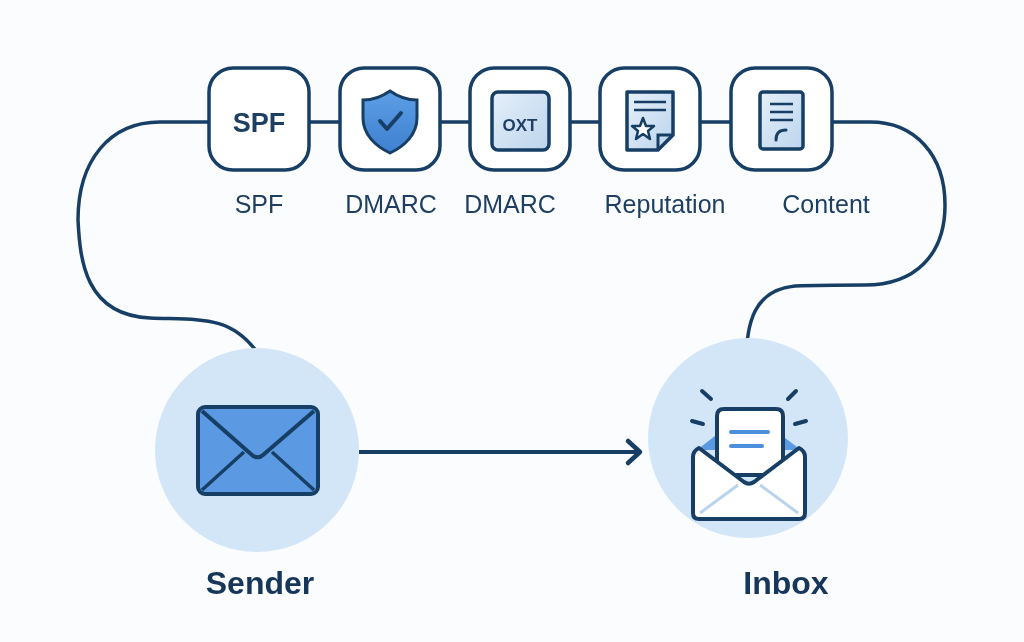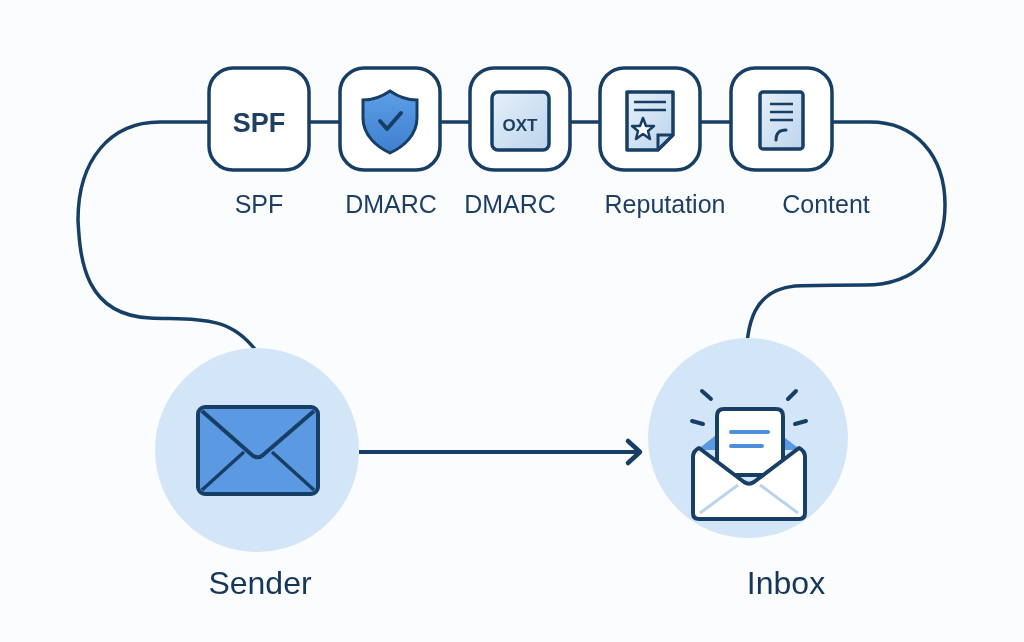--- a/index.html
+++ b/index.html
@@ -1,20 +1,20 @@
 <!DOCTYPE html>
 <html><head>
 <meta charset="utf-8">
 <style>
   html,body{margin:0;padding:0;background:#fbfcfd;}
   body{width:1024px;height:642px;position:relative;overflow:hidden;font-family:"Liberation Sans",sans-serif;}
   svg.diagram{position:absolute;left:0;top:0;}
   .lbl{position:absolute;color:#1e3f63;text-align:center;transform:translateX(-50%);white-space:nowrap;}
   .step-lbl{top:190px;font-size:25px;}
-  .big-lbl{top:565px;font-size:32px;font-weight:normal;color:#16365a;}
+  .big-lbl{top:565px;font-size:32px;font-weight:bold;color:#16365a;}
 </style>
 </head>
 <body>
 
 <svg class="diagram" width="1024" height="642" viewBox="0 0 1024 642">
   <defs>
     <linearGradient id="cardg" x1="0" y1="0" x2="1" y2="1">
       <stop offset="0" stop-color="#e6f0fa"></stop>
         <stop offset="1" stop-color="#bcd4ec"></stop>
     </linearGradient>

